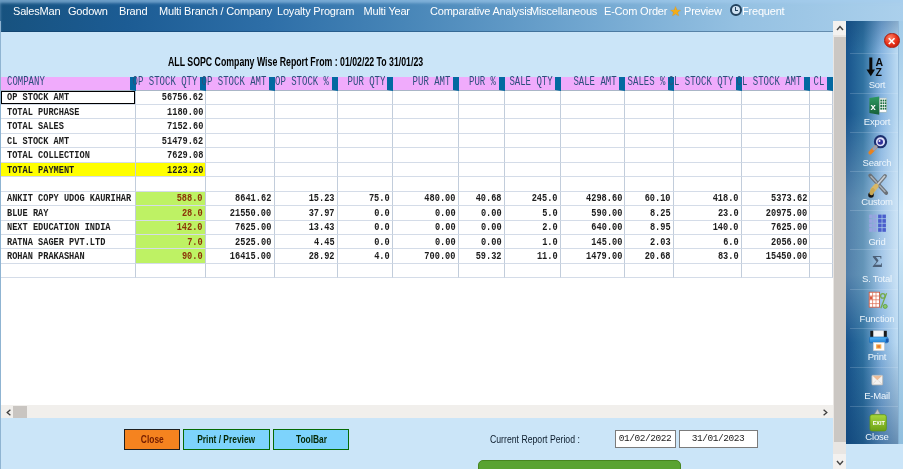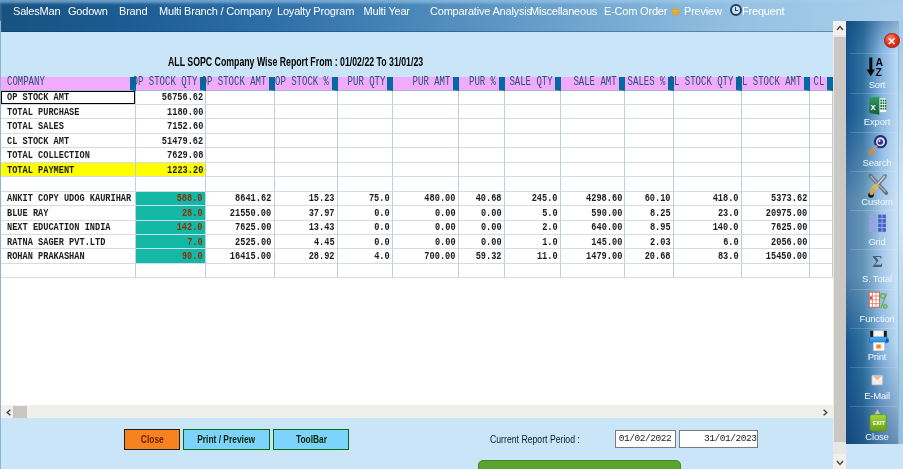--- a/index.html
+++ b/index.html
@@ -31,21 +31,21 @@
 .c { position:relative; border-right:1px solid #c2cddb; border-bottom:1px solid #d4dce8; overflow:visible; }
 .c:nth-child(13n+1) { border-left:1px solid #c2cddb; }
 .hc { background:#f0abfc; border-bottom:1px solid #aab6c6; border-right:6px solid #0369a1; color:#1c4474; }
 .t { position:absolute; top:50%; font-size:11.5px; line-height:11.5px; white-space:nowrap; color:#1c1c1c; }
 .t.l { left:6px; transform:translateY(-50%) scaleX(0.75); transform-origin:0 50%; }
 .t.r { right:2.5px; transform:translateY(-50%) scaleX(0.75); transform-origin:100% 50%; }
 .hc .t { color:#2c4f7c; font-size:12px; font-weight:normal; }
 .hc .t.r { right:2.5px; }
 .sel { box-shadow:inset 0 0 0 1px #000; }
 .yel { background:#ffff00;padding-left:34px; }
-.grn { background:#14b8a6; }
+.grn { background:#bef264; }
 .grn .t { color:#8c3408; }
 
 
 #vscroll { position:absolute; left:833px; top:21px; width:13px; height:448px; background:#e9e6e3; }
 #vthumb { position:absolute; left:0.5px; top:16px; width:12px; height:405px; background:#cbc7c3; }
 #hscroll { position:absolute; left:0; top:405px; width:833px; height:13px; background:#f1efec; }
 #hthumb { position:absolute; left:13px; top:0.5px; width:14px; height:12px; background:#c9c5c1; }
 .chev { position:absolute; }
 
 
@@ -64,21 +64,21 @@
   font-size:10.5px; font-weight:bold; color:#042804; text-align:center; line-height:19.5px; }
 .btn span { display:inline-block; transform:scaleX(0.8); transform-origin:50% 50%; }
 #btnclose { left:124px; width:56px; background:#f5831f; border-color:#1f1f1f; color:#731c00; }
 #btnpp { left:183px; width:86.5px; border-color:#056b05; }
 #btntb { left:273px; width:76px; border-color:#056b05; }
 #crp { position:absolute; left:489.5px; top:432.5px; font-size:11px; color:#0b1b2b; white-space:nowrap;
   transform:scaleX(0.79); transform-origin:0 50%; }
 .inp { position:absolute; top:429.5px; height:18px; background:#fff; border:1px solid #7b7b7b;
   font-family:"Liberation Mono",monospace; font-size:9.5px; font-weight:normal; letter-spacing:-0.45px; color:#222; text-align:center; line-height:16px;margin-left:17px; }
 #inp1 { left:597.5px; width:61px; }
-#inp2 { left:661.5px; width:79px;text-align:right; }
+#inp2 { left:661.5px; width:79px; }
 #bigbtn { position:absolute; left:478px; top:459.5px; width:203px; height:12px;
   background:#59a331; border:1.5px solid #47851f; border-radius:5px 5px 0 0; }
 
 
 #redx { position:absolute; left:884px; top:32.5px; width:15.5px; height:15.5px; border-radius:50%;
   background:radial-gradient(circle at 38% 30%, #ff8468, #e83018 52%, #b81408);
   border:1px solid #a81a0c; color:#fff; font-size:10.5px; font-weight:bold; text-align:center; line-height:14px; }
 
 
 #ledge { position:absolute; left:0; top:21px; width:1px; height:448px; background:#8fb4d2; }

